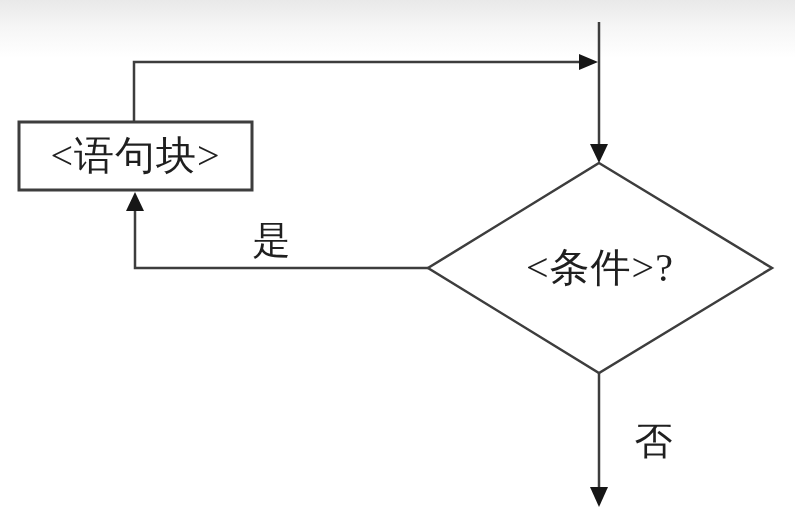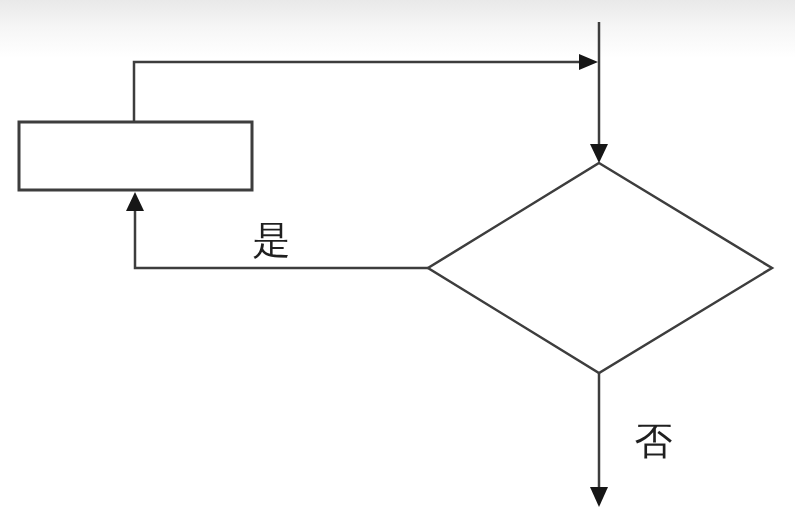--- a/index.html
+++ b/index.html
@@ -80,19 +80,21 @@
     <polygon points="126,211 144,211 135,192" fill="#161616"></polygon>
 
     <line x1="599" y1="373" x2="599" y2="490" stroke="#3d3d3d" stroke-width="2.5"></line>
     <polygon points="590,487 608,487 599,507" fill="#161616"></polygon>
 
     <rect x="19" y="122" width="233" height="68" fill="#ffffff" stroke="#3d3d3d" stroke-width="3"></rect>
 
     <polygon points="599,163 772,268 599,373 428,268" fill="#ffffff" stroke="#3d3d3d" stroke-width="2.5"></polygon>
   </svg>
 
+  <div class="node-label label-statement">&lt;语句块&gt;</div>
 
+  <div class="node-label label-condition">&lt;条件&gt;?</div>
 
   <div class="node-label label-yes">是</div>
 
   <div class="node-label label-no">否</div>
 
 </div>
 
 </body></html>

